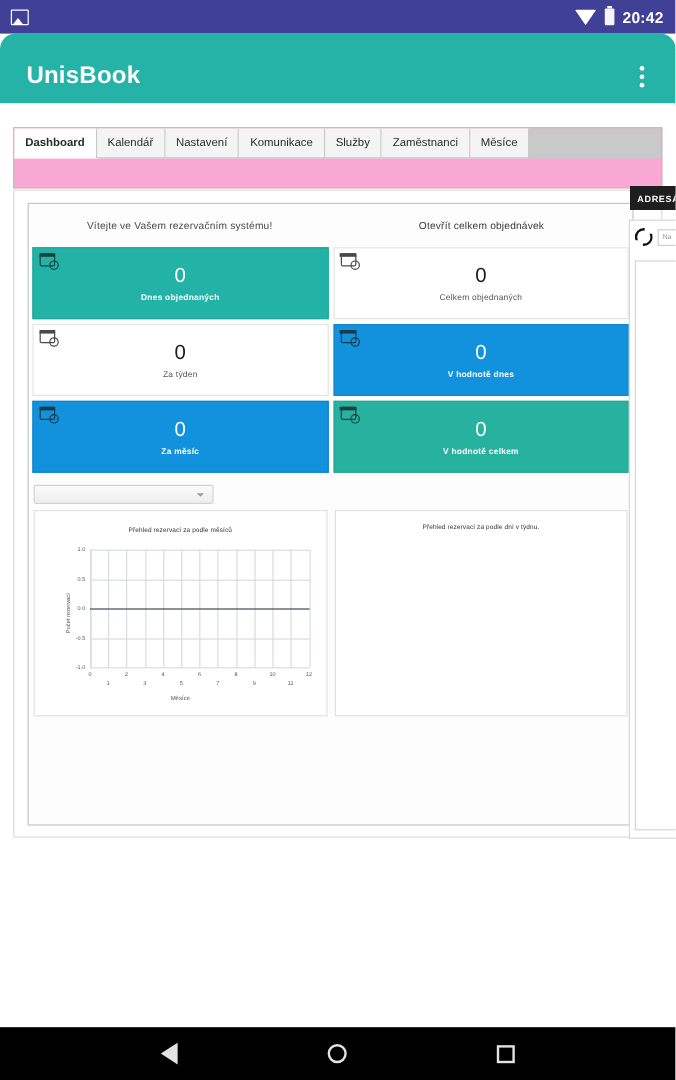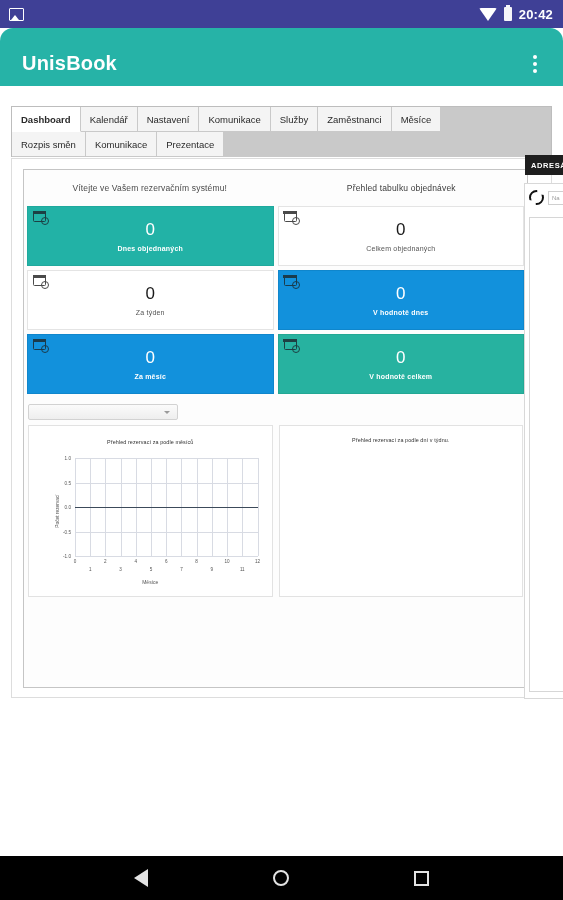--- a/index.html
+++ b/index.html
@@ -235,34 +235,28 @@
       <div class="tabrow">
         <div class="tab active">Dashboard</div>
         <div class="tab">Kalendář</div>
         <div class="tab">Nastavení</div>
         <div class="tab">Komunikace</div>
         <div class="tab">Služby</div>
         <div class="tab">Zaměstnanci</div>
         <div class="tab">Měsíce</div>
         <div class="spacer"></div>
       </div>
-      <div class="tabrow">
-        <div class="tab">Rozpis směn</div>
-        <div class="tab">Komunikace</div>
-        <div class="tab">Prezentace</div>
-        <div class="spacer"></div>
-      </div>
     </div>
 
     <div class="panel-outer">
       <div class="panel-inner">
 
         <div class="headers">
           <div class="hdr">Vítejte ve Vašem rezervačním systému!</div>
-          <div class="hdr link">Přehled tabulku objednávek</div>
+          <div class="hdr link">Otevřít celkem objednávek</div>
         </div>
 
         <div class="tiles">
           <div class="tilerow">
             <div class="tile teal">
               <span class="tileicon"></span>
               <span class="num">0</span>
               <span class="cap">Dnes objednaných</span>
             </div>
             <div class="tile white">

